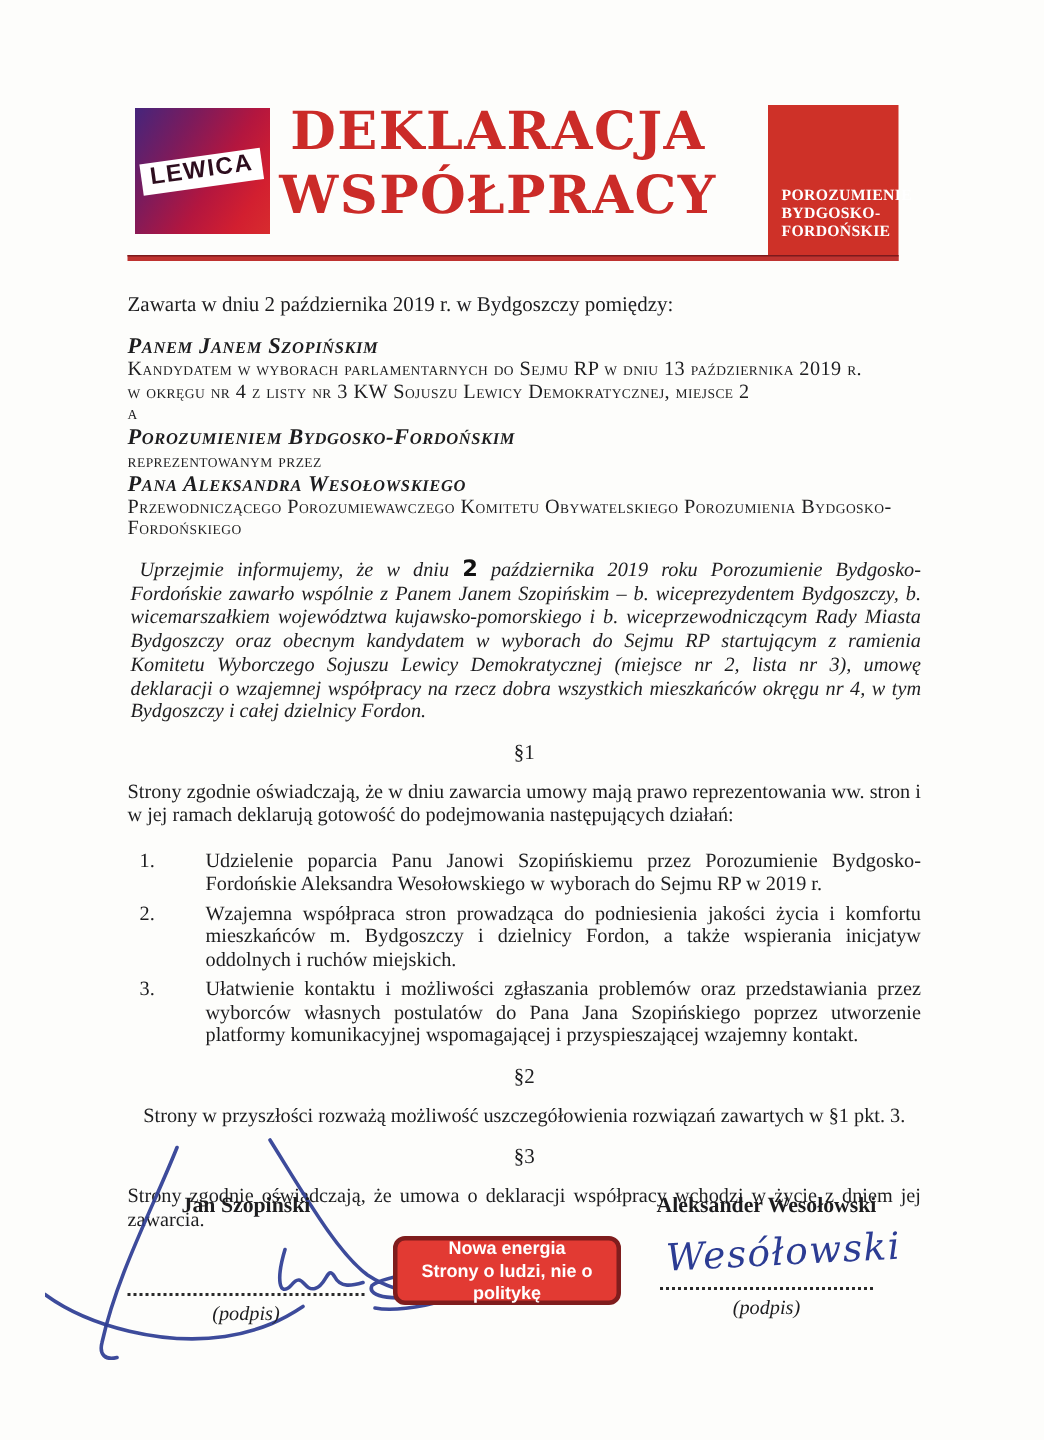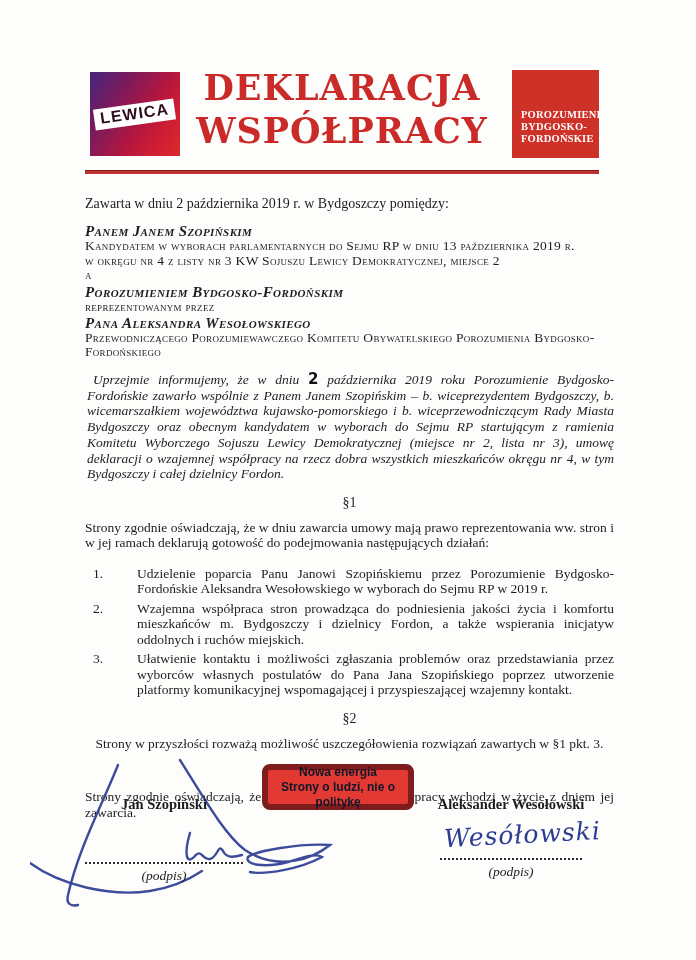--- a/index.html
+++ b/index.html
@@ -22,26 +22,26 @@
     background:linear-gradient(122deg,#45257c 0%,#7c1b5c 30%,#b3163f 58%,#d21f30 82%,#d82c2e 100%);
     display:flex;align-items:center;justify-content:center;
   }
   .lewica-band{
     background:#fff;color:#2d0d1e;
     font-family:"Liberation Sans",sans-serif;font-weight:800;
     font-size:16px;line-height:16px;letter-spacing:1px;
     padding:2px 6px 3px 6px;transform:rotate(-8deg);
   }
   .doc-title{
-    position:absolute;left:182px;top:66px;width:320px;text-align:center;
+    position:absolute;left:172px;top:66px;width:320px;text-align:center;
     font-family:"DejaVu Serif",serif;font-weight:bold;
     font-size:35px;line-height:43px;letter-spacing:1px;color:var(--title-red);
   }
   .pbf-logo{
-    position:absolute;left:512px;top:70px;width:87px;height:88px;
+    position:absolute;left:512px;top:70px;width:87px;height:104px;
     background:var(--logo-red);
   }
   .pbf-text{
     position:absolute;left:9px;bottom:13px;color:#fff;
     font-family:"Liberation Serif",serif;font-weight:bold;
     font-size:10.5px;line-height:12px;letter-spacing:.2px;
   }
   .rule{
     position:absolute;left:85px;top:170px;width:514px;height:3px;
     background:var(--rule-red);border-top:1px solid #7c1a1c;
@@ -74,24 +74,24 @@
   .sig-name.right{left:434px;top:797px;width:154px;text-align:center;}
   .dotline{position:absolute;height:2px;border-bottom:2px dotted #2b2b2b;}
   .dotline.left{left:85px;top:860px;width:158px;}
   .dotline.right{left:440px;top:856px;width:142px;}
   .sig-caption{
     position:absolute;font-style:italic;font-size:13.5px;text-align:center;
   }
   .sig-caption.left{left:85px;top:868px;width:158px;}
   .sig-caption.right{left:440px;top:864px;width:142px;}
   .badge{
-    position:absolute;left:262px;top:764px;width:152px;height:46px;
-    background:var(--badge-red);border-radius:8px;border:6px solid #7f1d1d;
+    position:absolute;left:262px;top:824px;width:152px;height:46px;
+    background:var(--badge-red);border-radius:8px;border:3px solid #7f1d1d;
     box-sizing:border-box;display:flex;flex-direction:column;justify-content:center;
-    color:#0f172a;text-align:center;
+    color:#ffffff;text-align:center;
     font-family:"Liberation Sans",sans-serif;font-weight:bold;
     font-size:12px;line-height:15px;
   }
   .scrawl{position:absolute;left:30px;top:745px;width:330px;height:170px;}
   .scrawl path{fill:none;stroke:var(--ink-blue);stroke-width:2.4;stroke-linecap:round;opacity:.92;}
   .handwriting-right{
     position:absolute;left:444px;top:822px;width:160px;
     font-style:italic;font-size:25px;line-height:26px;letter-spacing:1px;
     color:var(--ink-blue);transform:rotate(-3deg);
     font-family:"DejaVu Serif",serif;

